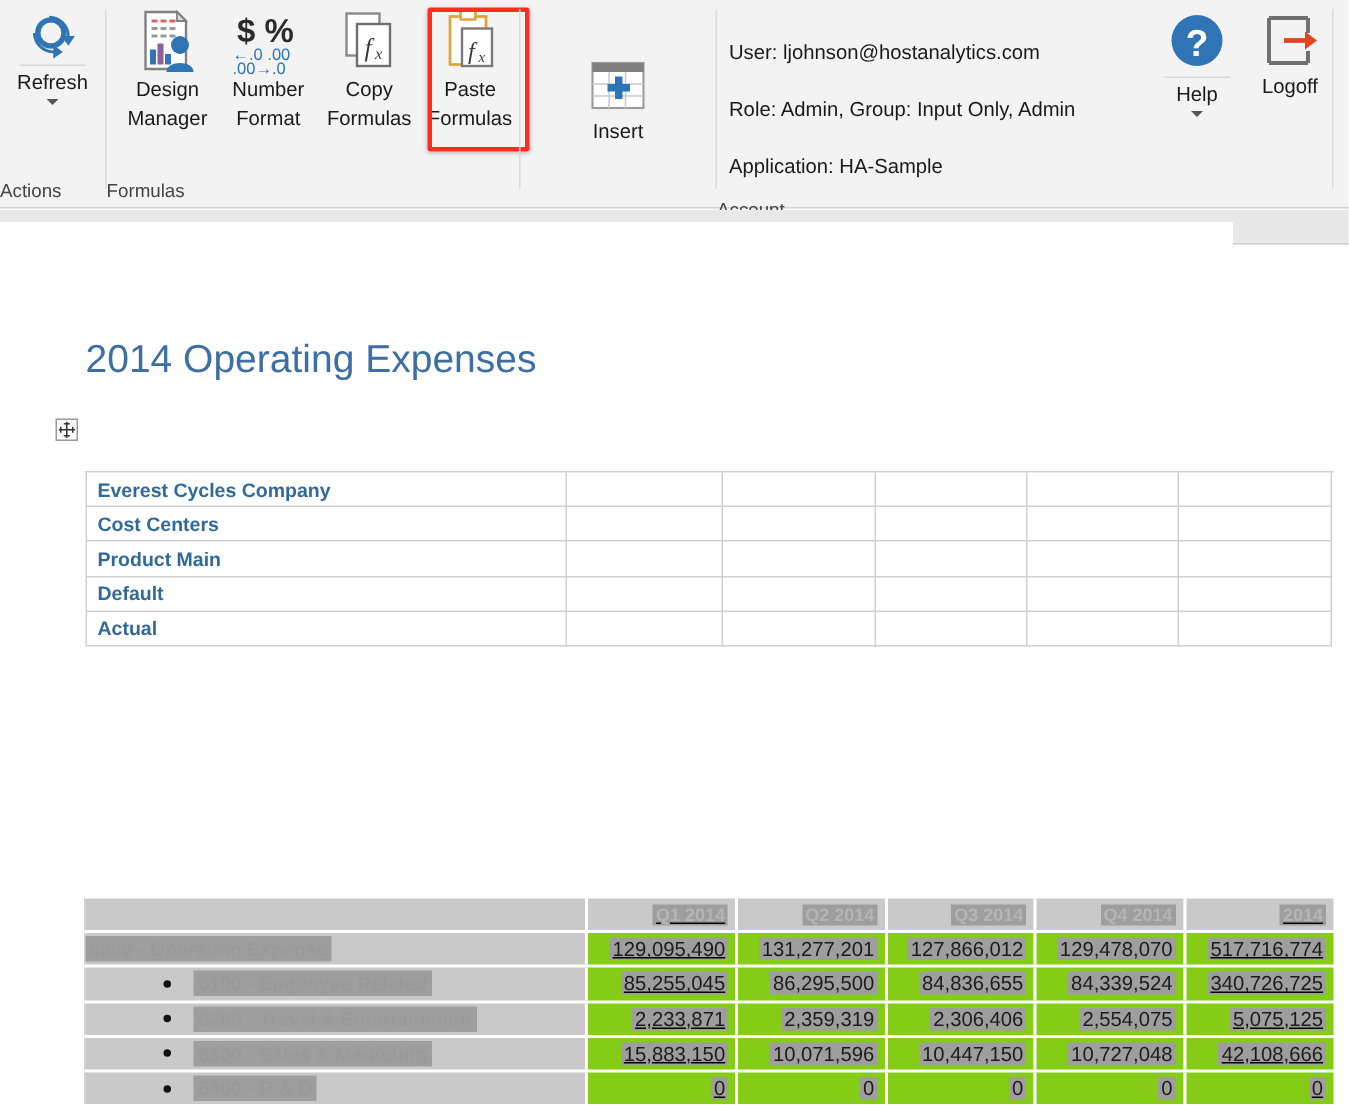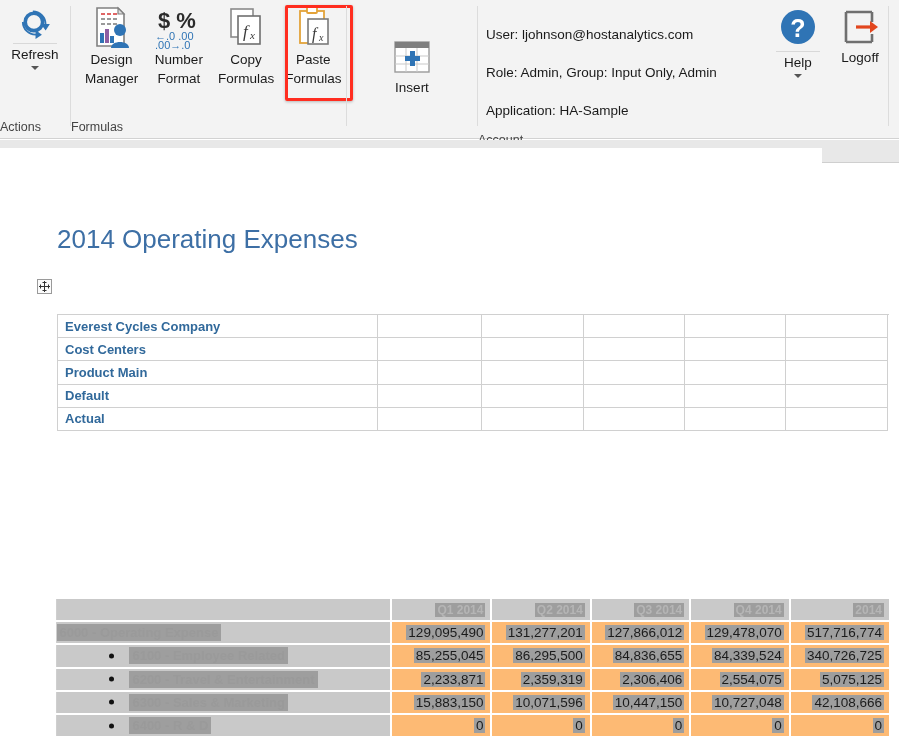--- a/index.html
+++ b/index.html
@@ -117,24 +117,24 @@
   #meta .mblank5{ width:102px; }
 
   
   #grid{
     position:absolute; left:36px; top:451px; width:853px;
   }
   .grow{ display:flex; height:23.2px; position:relative; }
 
   .c-gut{ width:22px; background:#ffffff; border-right:1px solid #cfcfcf; }
   .c-lab{ width:342px; background:#c9c9c9; position:relative; display:flex; align-items:center; }
-  .c-num{ width:101px; background:#fdba74; position:relative;
+  .c-num{ width:101px; background:#84cc16; position:relative;
           display:flex; align-items:center; justify-content:flex-end; padding-right:5px; }
   .c-num.w102{ width:102px; }
-  .c-num.w103{ width:103px; }
+  .c-num.w103{ width:103px;text-decoration:underline; }
 
   
   .c-num + .c-num{ border-left:2px solid #ffffff; }
   .c-lab + .c-num{ border-left:2px solid #ffffff; }
 
   .grow.sep{ border-bottom:2px solid #ffffff; }
 
   .bullet{
     position:absolute; left:52px; top:50%; transform:translateY(-50%);
     width:5px; height:5px; border-radius:50%; background:#111;

